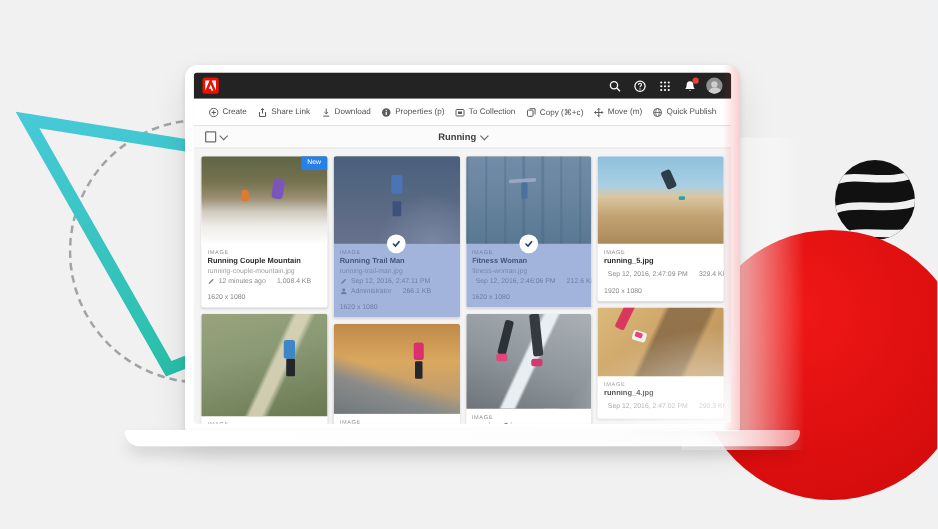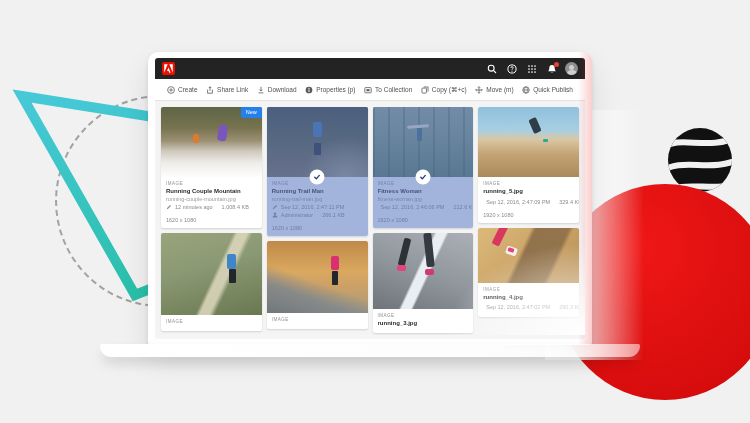--- a/index.html
+++ b/index.html
@@ -248,20 +248,30 @@
         <div class="tool-btn">
           <svg width="8" height="8" viewBox="0 0 10 10">
               <circle cx="5" cy="5" r="4" fill="none" stroke="#5a5a5a" stroke-width="1"></circle>
               <ellipse cx="5" cy="5" rx="1.8" ry="4" fill="none" stroke="#5a5a5a" stroke-width="0.8"></ellipse>
               <line x1="1" y1="5" x2="9" y2="5" stroke="#5a5a5a" stroke-width="0.8"></line>
             </svg>
           <span>Quick Publish</span>
         </div>
       </div>
 
+      <div class="subheader">
+        <div class="view-toggle">
+          <span class="view-square"></span>
+          <span class="chev"></span>
+        </div>
+        <div class="collection-picker">
+          <span class="collection-name">Running</span>
+          <span class="chev"></span>
+        </div>
+      </div>
 
       <div class="content">
 
         <div class="col">
           <div class="card">
             <div class="badge-new">New</div>
             <div class="thumb t1">
               <span class="fig fig-purple"></span>
                 <span class="fig fig-orange"></span>
             </div>

